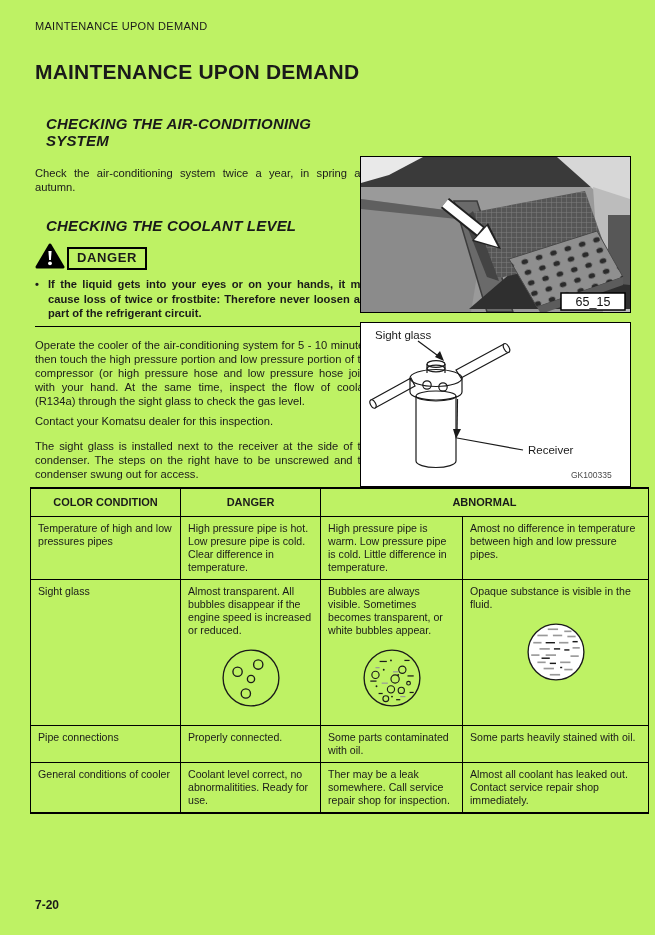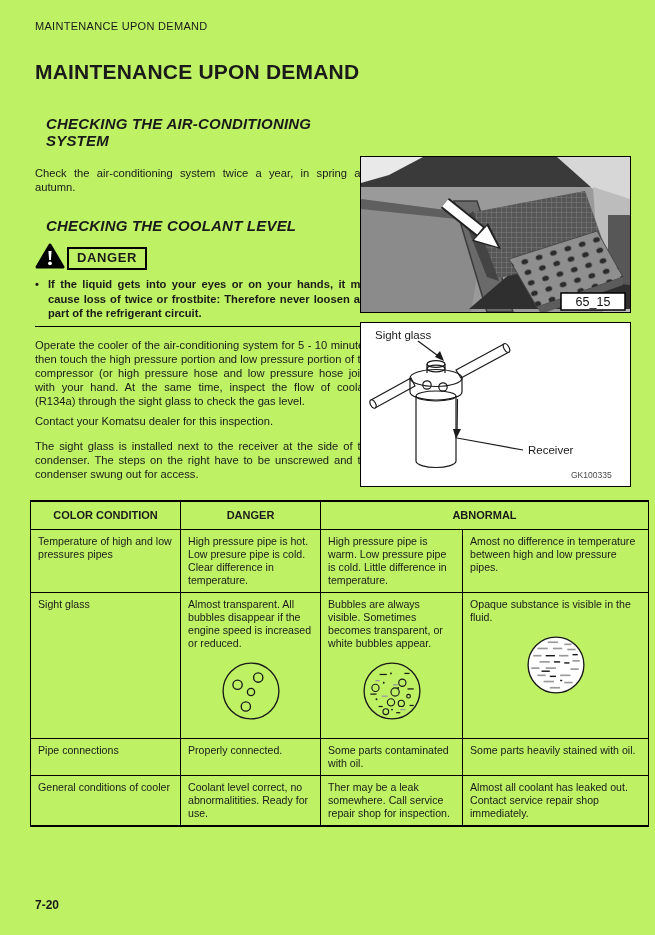--- a/index.html
+++ b/index.html
@@ -27,21 +27,21 @@
   .warn-rule{border:none;border-top:1.5px solid #000;margin:5px 0 0 0;}
 
   
   .fig{position:absolute;left:360px;width:271px;border:1px solid #000;background:#fff;box-sizing:border-box;}
   .fig-photo{top:156px;height:157px;}
   .fig-diagram{top:322px;height:165px;}
   .fig svg{display:block;width:100%;height:100%;}
   svg text{font-family:"Liberation Sans",sans-serif;}
 
   
-  .cond-table{position:absolute;left:30px;top:500px;width:618px;border-collapse:collapse;table-layout:fixed;
+  .cond-table{position:absolute;left:30px;top:487px;width:618px;border-collapse:collapse;table-layout:fixed;
               font-size:10.6px;line-height:13px;border-top:2.5px solid #000;border-bottom:2.5px solid #000;}
   .cond-table th,.cond-table td{border:1px solid #000;vertical-align:top;padding:5px 7px;box-sizing:border-box;}
   .cond-table th{font-size:11px;font-weight:bold;text-align:center;padding:7px 4px;}
   .r-head{height:26px;} .r1{height:60px;} .r2{height:146px;} .r3{height:33px;} .r4{height:48px;}
   .glass-svg{display:block;margin:10px auto 0 auto;}
 
   .page-number{position:absolute;left:35px;top:898px;font-size:12px;font-weight:bold;}
 </style>
 </head>
 <body>

